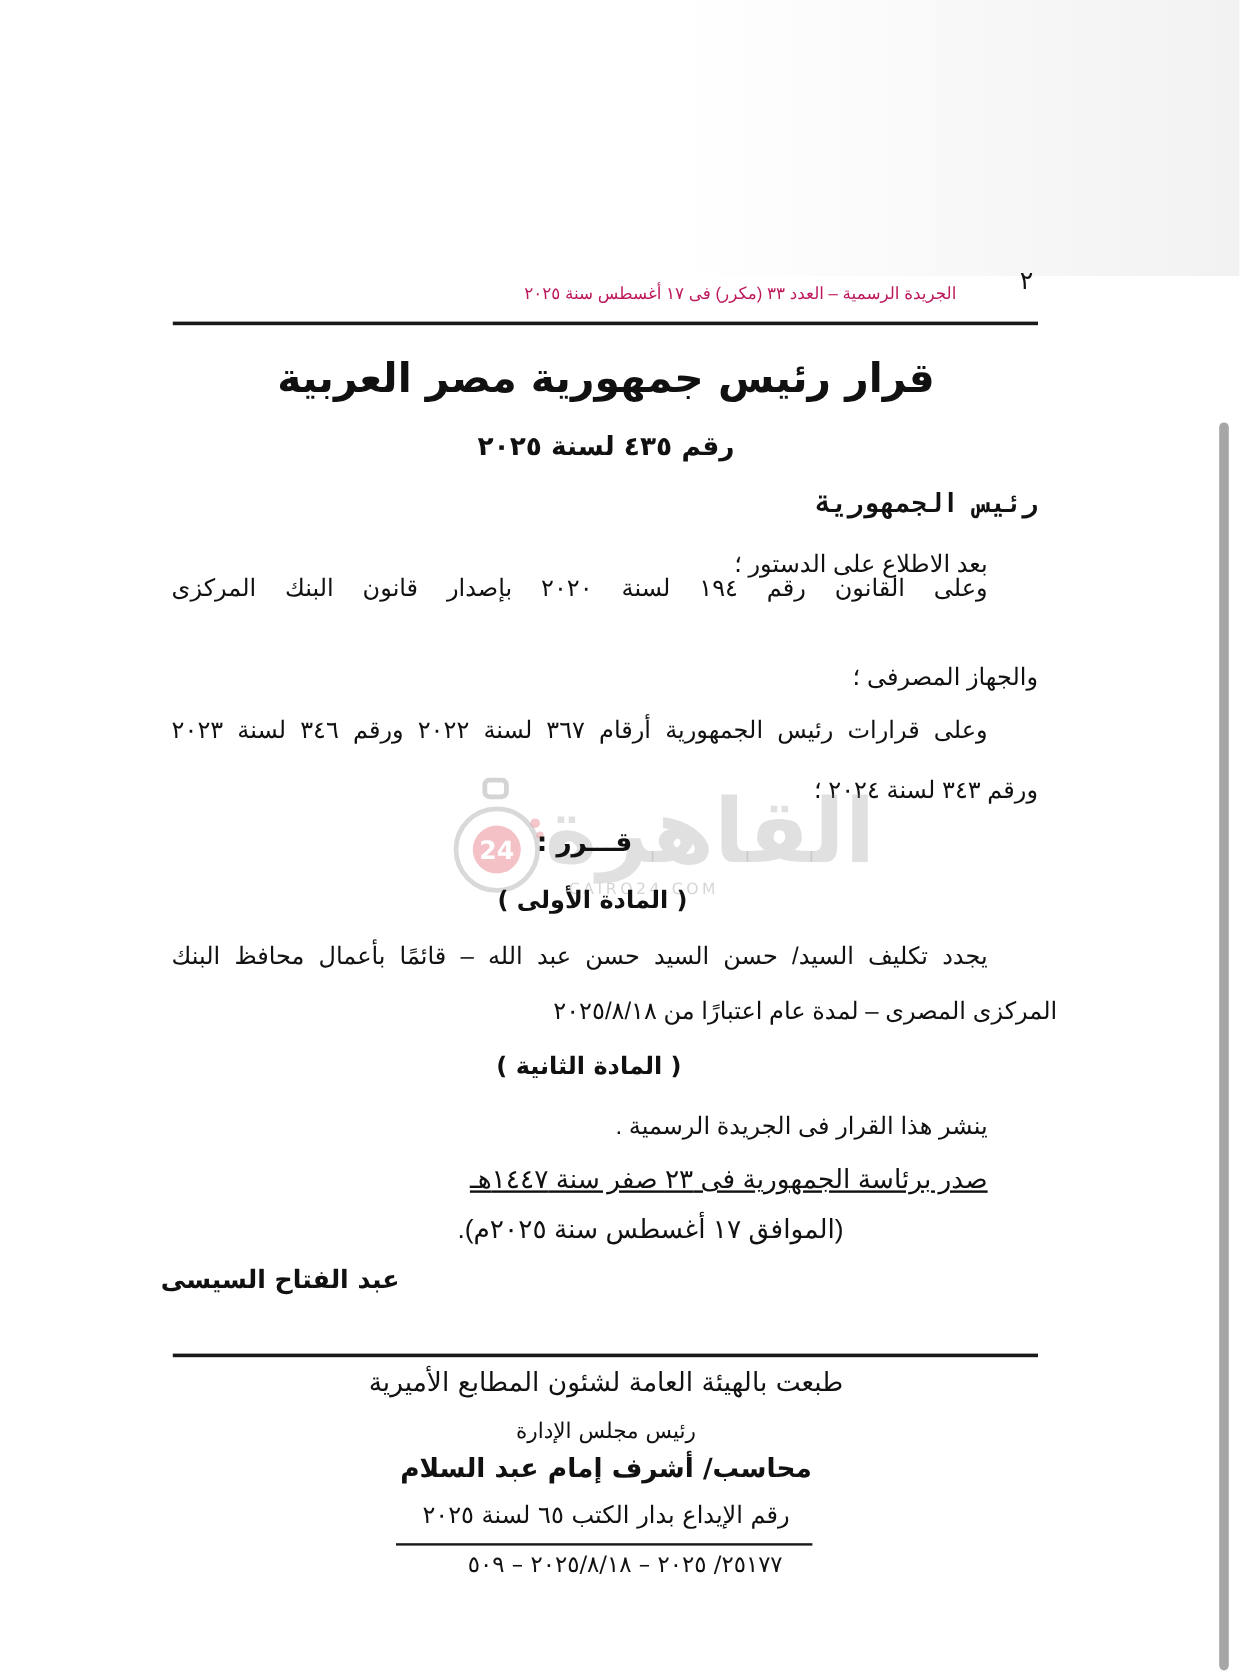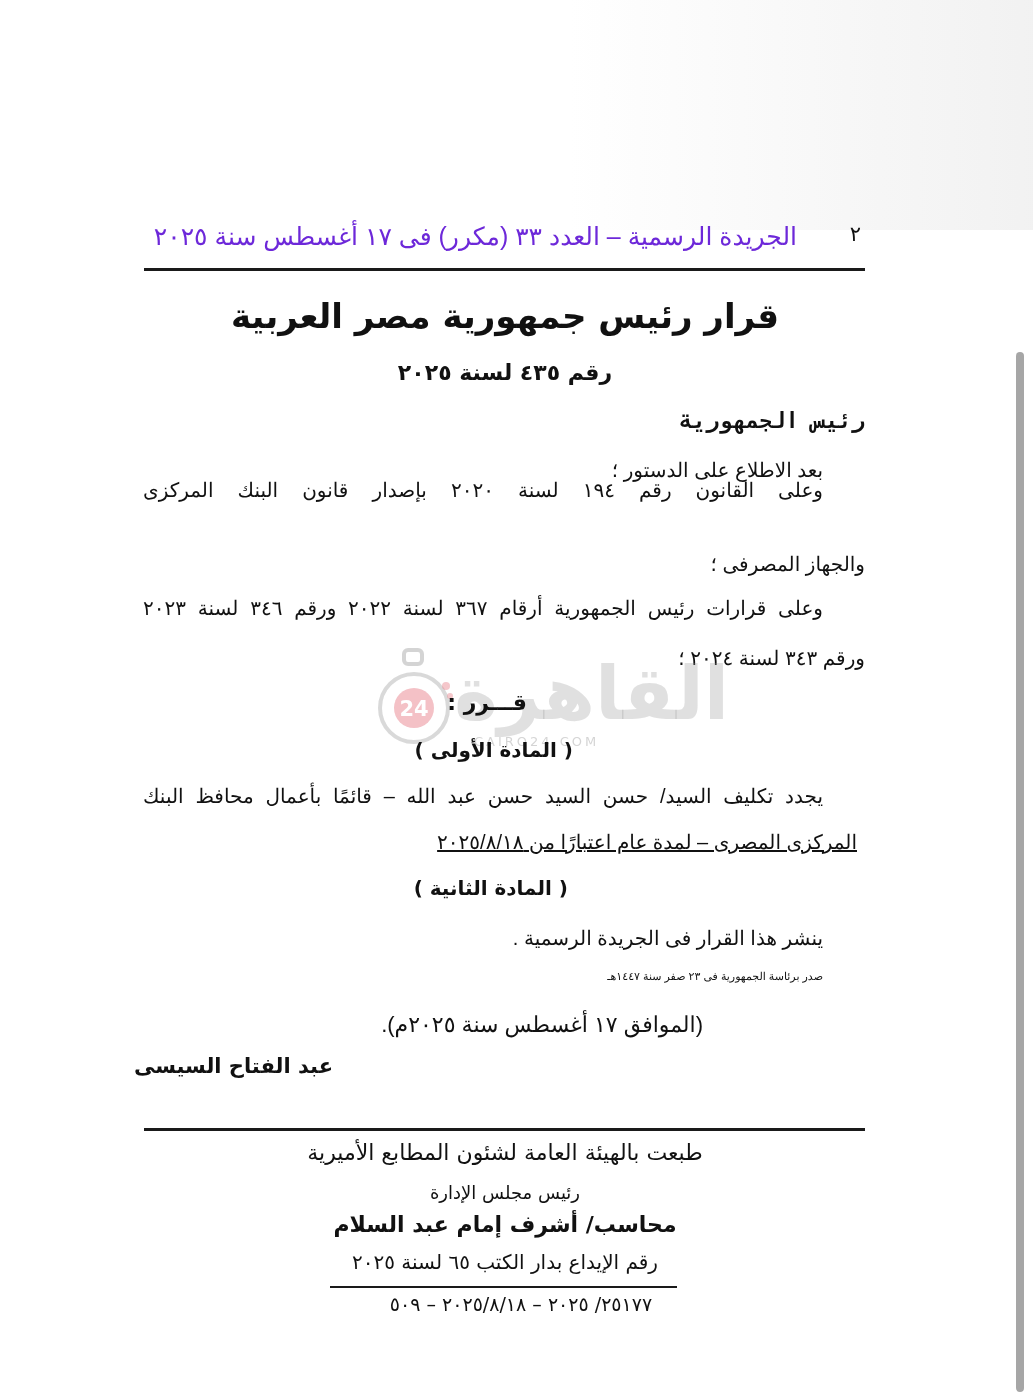--- a/index.html
+++ b/index.html
@@ -19,24 +19,24 @@
     position: absolute;
     left: 0; top: 0;
     width: 1033px; height: 230px;
     background: linear-gradient(to right, rgba(255,255,255,0) 0%, rgba(255,255,255,0) 55%, rgba(236,236,236,0.7) 100%);
     pointer-events: none;
   }
   .abs { position: absolute; white-space: nowrap; }
   .rtl { direction: rtl; unicode-bidi: plaintext; }
 
   .header-line {
-    right: 236px; top: 222px;
-    font-size: 25px;
+    right: 236px; top: 236px;
+    font-size: 14px;
     font-family: "Liberation Sans", sans-serif;
-    color: #6d28d9;
+    color: #be185d;
   }
   .page-number {
     right: 172px; top: 222px;
     font-size: 21px;
     font-family: "Liberation Sans", sans-serif;
   }
   .rule {
     position: absolute;
     background: #1a1a1a;
   }
@@ -168,26 +168,26 @@
     <circle cx="76" cy="48" r="3" fill="rgba(232,130,140,0.5)"></circle>
   </svg>
   <div class="wm-letters">القاهرة</div>
   <div class="wm-domain">CAIRO24.COM</div>
 </div>
 
 <div class="abs rtl decided">قـــرر :</div>
 
 <div class="abs rtl article-heading" style="right:460px; top:738px;">( المادة الأولى )</div>
 <div class="abs rtl para justified" style="top:784px; width:680px; right:210px;">يجدد تكليف السيد/ حسن السيد حسن عبد الله – قائمًا بأعمال محافظ البنك</div>
-<div class="abs rtl para" style="right:176px; top:830px;text-decoration:underline;">المركزى المصرى – لمدة عام اعتبارًا من ٢٠٢٥/٨/١٨</div>
+<div class="abs rtl para" style="right:152px; top:830px;">المركزى المصرى – لمدة عام اعتبارًا من ٢٠٢٥/٨/١٨</div>
 
 <div class="abs rtl article-heading" style="right:465px; top:876px;">( المادة الثانية )</div>
 <div class="abs rtl para" style="right:210px; top:926px;">ينشر هذا القرار فى الجريدة الرسمية .</div>
 
-<div class="abs rtl para" style="right:210px; top:970px; font-size:11px;">صدر برئاسة الجمهورية فى ٢٣ صفر سنة ١٤٤٧هـ</div>
+<div class="abs rtl para" style="right:210px; top:970px; font-size:22px;text-decoration:underline;">صدر برئاسة الجمهورية فى ٢٣ صفر سنة ١٤٤٧هـ</div>
 <div class="abs rtl para" style="right:330px; top:1012px; font-size:22px;">(الموافق ١٧ أغسطس سنة ٢٠٢٥م).</div>
 
 <div class="abs rtl signature">عبد الفتاح السيسى</div>
 
 <div class="rule rule-bottom"></div>
 
 <div class="abs rtl footer-line" style="top:1140px; font-size:22px;">طبعت بالهيئة العامة لشئون المطابع الأميرية</div>
 <div class="abs rtl footer-line" style="top:1182px; font-size:18px;">رئيس مجلس الإدارة</div>
 <div class="abs rtl footer-line" style="top:1212px; font-size:22px; font-weight:bold;">محاسب/ أشرف إمام عبد السلام</div>
 <div class="abs rtl footer-line" style="top:1250px; font-size:20px;">رقم الإيداع بدار الكتب ٦٥ لسنة ٢٠٢٥</div>

